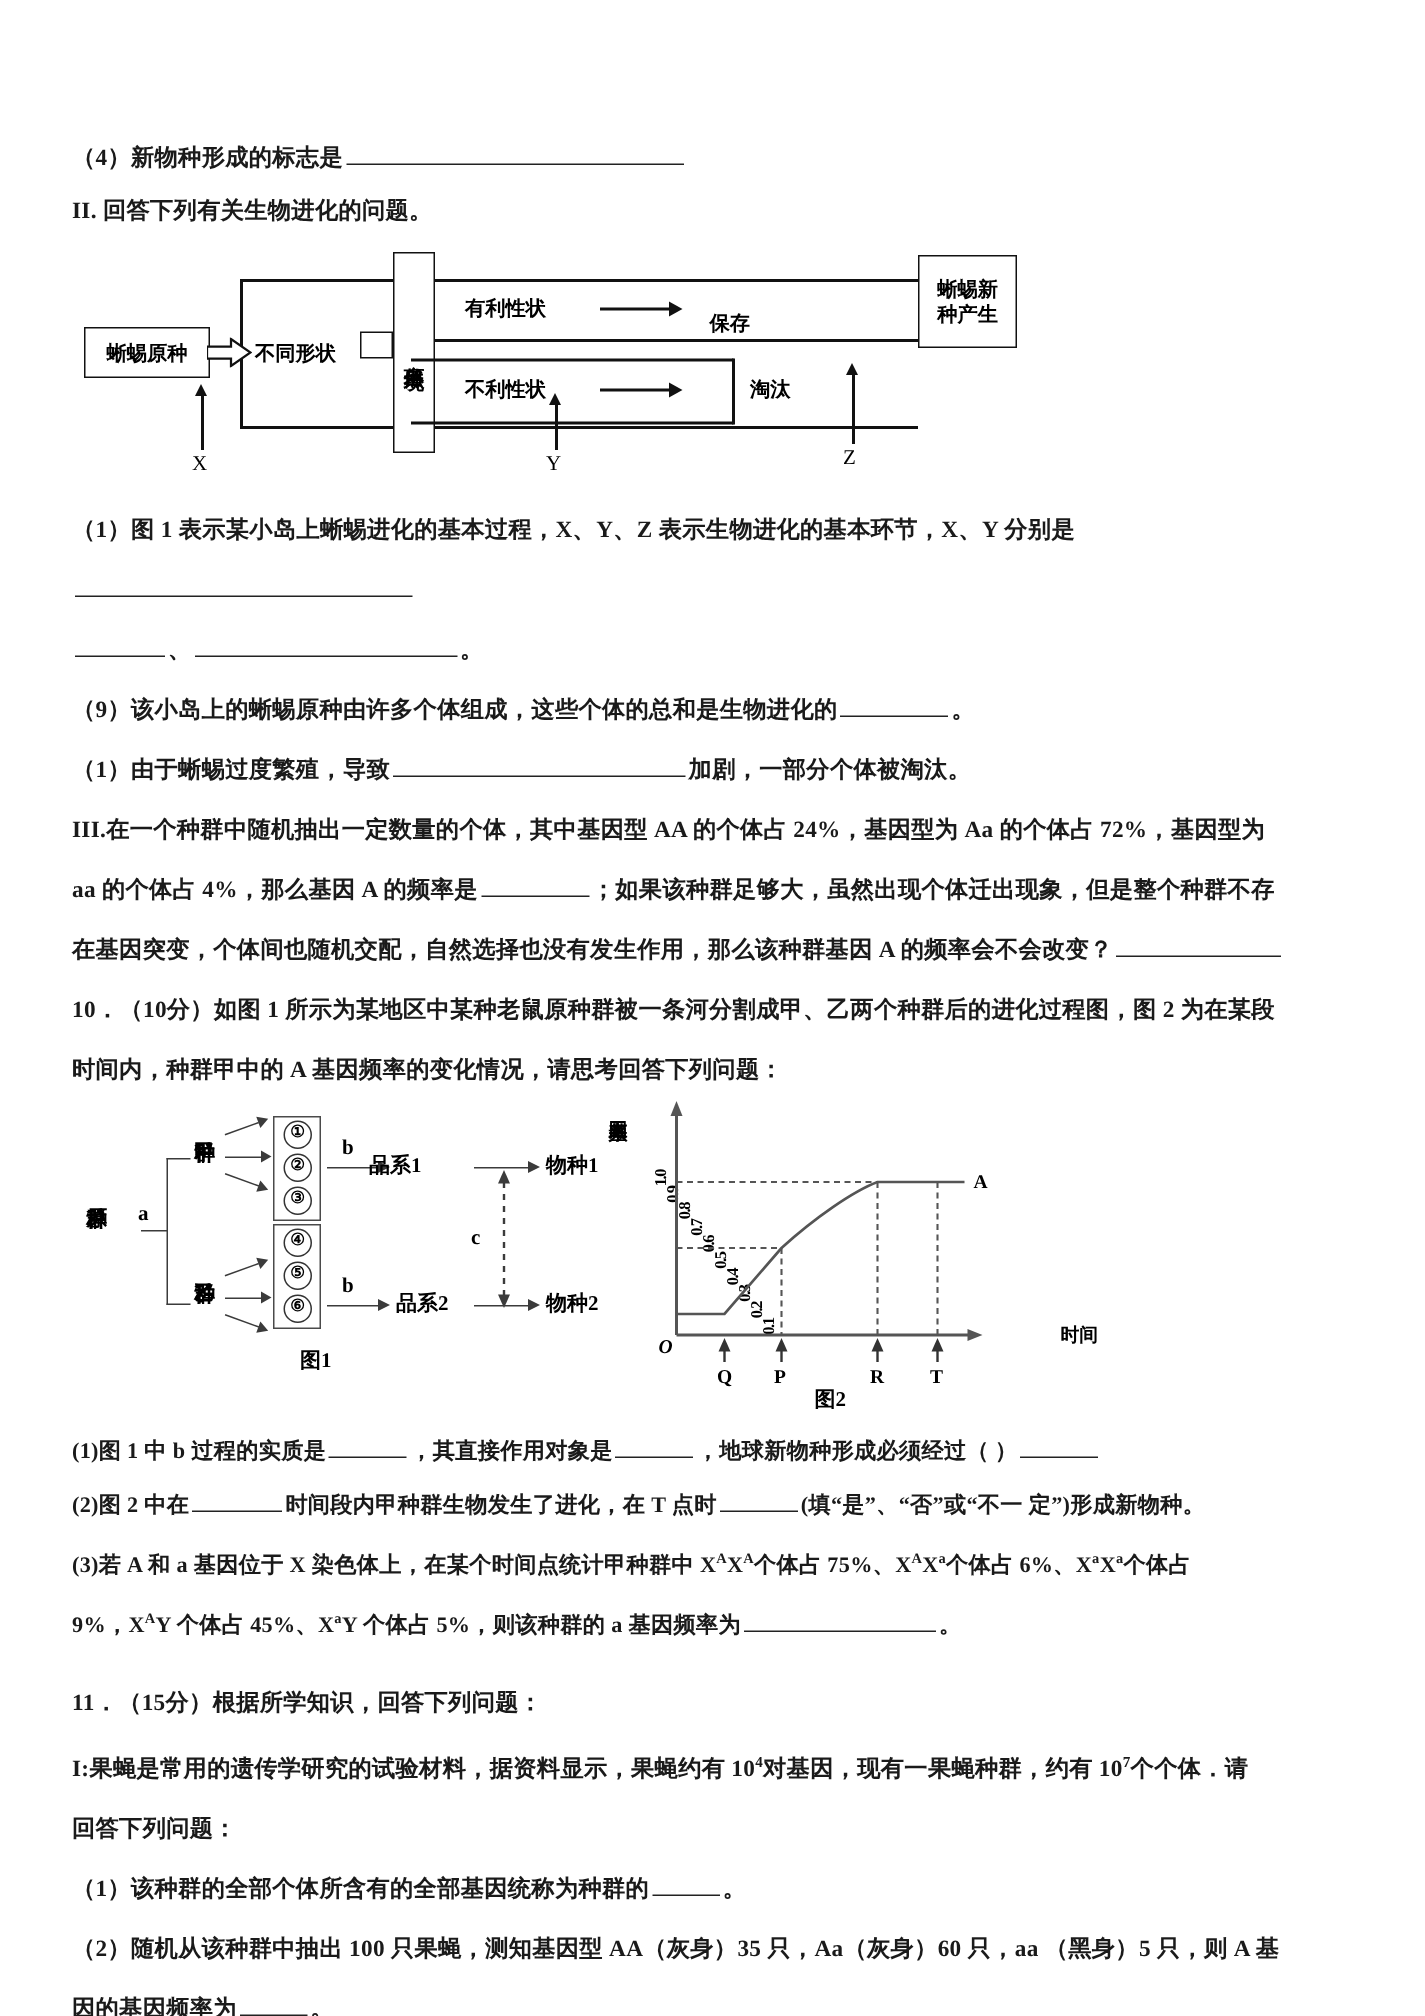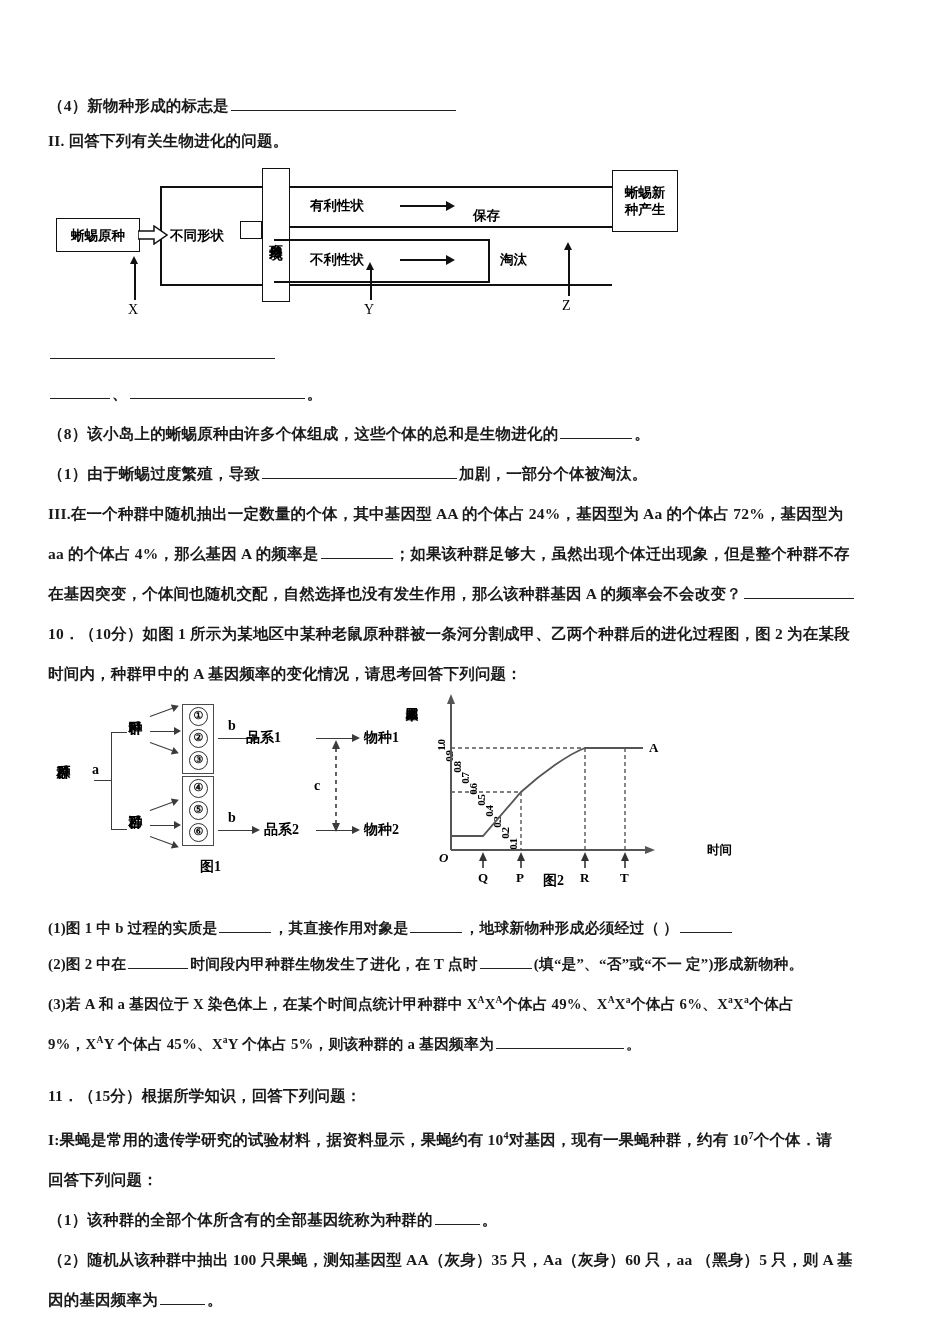--- a/index.html
+++ b/index.html
@@ -275,27 +275,27 @@
     <div class="fl-line" style="left:322px; top:104px; width:1.8px; height:32px;"></div>
     <div class="arrow-up-thin" style="left:318px; top:98px;"></div>
     <span class="axis-letter" style="left:316px; top:138px;">Y</span>
 
     <div class="fl-line" style="left:520px; top:84px; width:1.8px; height:48px;"></div>
     <div class="arrow-up-thin" style="left:516px; top:78px;"></div>
     <span class="axis-letter" style="left:514px; top:134px;">Z</span>
   </div>
 
   <p class="para loose" style="margin-top:10px;">
-    <span class="blank b1"></span>
+    <span>（1）图 1 表示某小岛上蜥蜴进化的基本过程，X、Y、Z 表示生物进化的基本环节，X、Y 分别是</span><span class="blank b1"></span>
   </p>
   <p class="para loose">
     <span class="blank b3"></span><span>、</span><span class="blank b5"></span><span>。</span>
   </p>
   <p class="para loose">
-    <span>（8）该小岛上的蜥蜴原种由许多个体组成，这些个体的总和是生物进化的</span><span class="blank b4"></span><span>。</span>
+    <span>（9）该小岛上的蜥蜴原种由许多个体组成，这些个体的总和是生物进化的</span><span class="blank b4"></span><span>。</span>
   </p>
   <p class="para loose">
     <span>（1）由于蜥蜴过度繁殖，导致</span><span class="blank b2"></span><span>加剧，一部分个体被淘汰。</span>
   </p>
 
   <p class="para loose">
     <span class="roman">III.</span><span>在一个种群中随机抽出一定数量的个体，其中基因型 AA 的个体占 24%，基因型为 Aa 的个体占 72%，基因型为</span>
   </p>
   <p class="para loose">
     <span>aa 的个体占 4%，那么基因 A 的频率是</span><span class="blank b4"></span><span>；如果该种群足够大，虽然出现个体迁出现象，但是整个种群不存</span>
@@ -422,32 +422,32 @@
 
       <span class="originlabel" style="left:36px; top:158px;">O</span>
       <span class="xlabel" style="left:256px; top:150px;">时间</span>
       <span class="ptlabel" style="left:246px; top:48px;">A</span>
 
       <span class="ptlabel" style="left:75px;  top:178px;">Q</span>
       <span class="ptlabel" style="left:113px; top:178px;">P</span>
       <span class="ptlabel" style="left:177px; top:178px;">R</span>
       <span class="ptlabel" style="left:217px; top:178px;">T</span>
 
-      <span class="caption" style="left:140px; top:180px;">图2</span>
+      <span class="caption" style="left:140px; top:192px;">图2</span>
     </div>
   </div>
 
   <p class="para small" style="margin-top:16px; line-height:36px;">
     <span>(1)图 1 中 b 过程的实质是</span><span class="blank b9"></span><span>，其直接作用对象是</span><span class="blank b9"></span><span>，地球新物种形成必须经过（ ）</span><span class="blank b9"></span>
   </p>
   <p class="para small" style="line-height:36px;">
     <span>(2)图 2 中在</span><span class="blank b3"></span><span>时间段内甲种群生物发生了进化，在 T 点时</span><span class="blank b9"></span><span>(填“是”、“否”或“不一 定”)形成新物种。</span>
   </p>
   <p class="para small" style="line-height:36px;">
-    <span>(3)若 A 和 a 基因位于 X 染色体上，在某个时间点统计甲种群中 X</span><sup>A</sup><span>X</span><sup>A</sup><span>个体占 49%、X</span><sup>A</sup><span>X</span><sup>a</sup><span>个体占 6%、X</span><sup>a</sup><span>X</span><sup>a</sup><span>个体占</span>
+    <span>(3)若 A 和 a 基因位于 X 染色体上，在某个时间点统计甲种群中 X</span><sup>A</sup><span>X</span><sup>A</sup><span>个体占 75%、X</span><sup>A</sup><span>X</span><sup>a</sup><span>个体占 6%、X</span><sup>a</sup><span>X</span><sup>a</sup><span>个体占</span>
   </p>
   <p class="para small" style="line-height:36px;">
     <span>9%，X</span><sup>A</sup><span>Y 个体占 45%、X</span><sup>a</sup><span>Y 个体占 5%，则该种群的 a 基因频率为</span><span class="blank b10"></span><span>。</span>
   </p>
 
   <p class="para loose" style="margin-top:14px;">
     <span>11．</span><span>（15分）</span><span>根据所学知识，回答下列问题：</span>
   </p>
   <p class="para loose">
     <span class="roman">I:</span><span>果蝇是常用的遗传学研究的试验材料，据资料显示，果蝇约有 10</span><sup>4</sup><span>对基因，现有一果蝇种群，约有 10</span><sup>7</sup><span>个个体．请</span>

